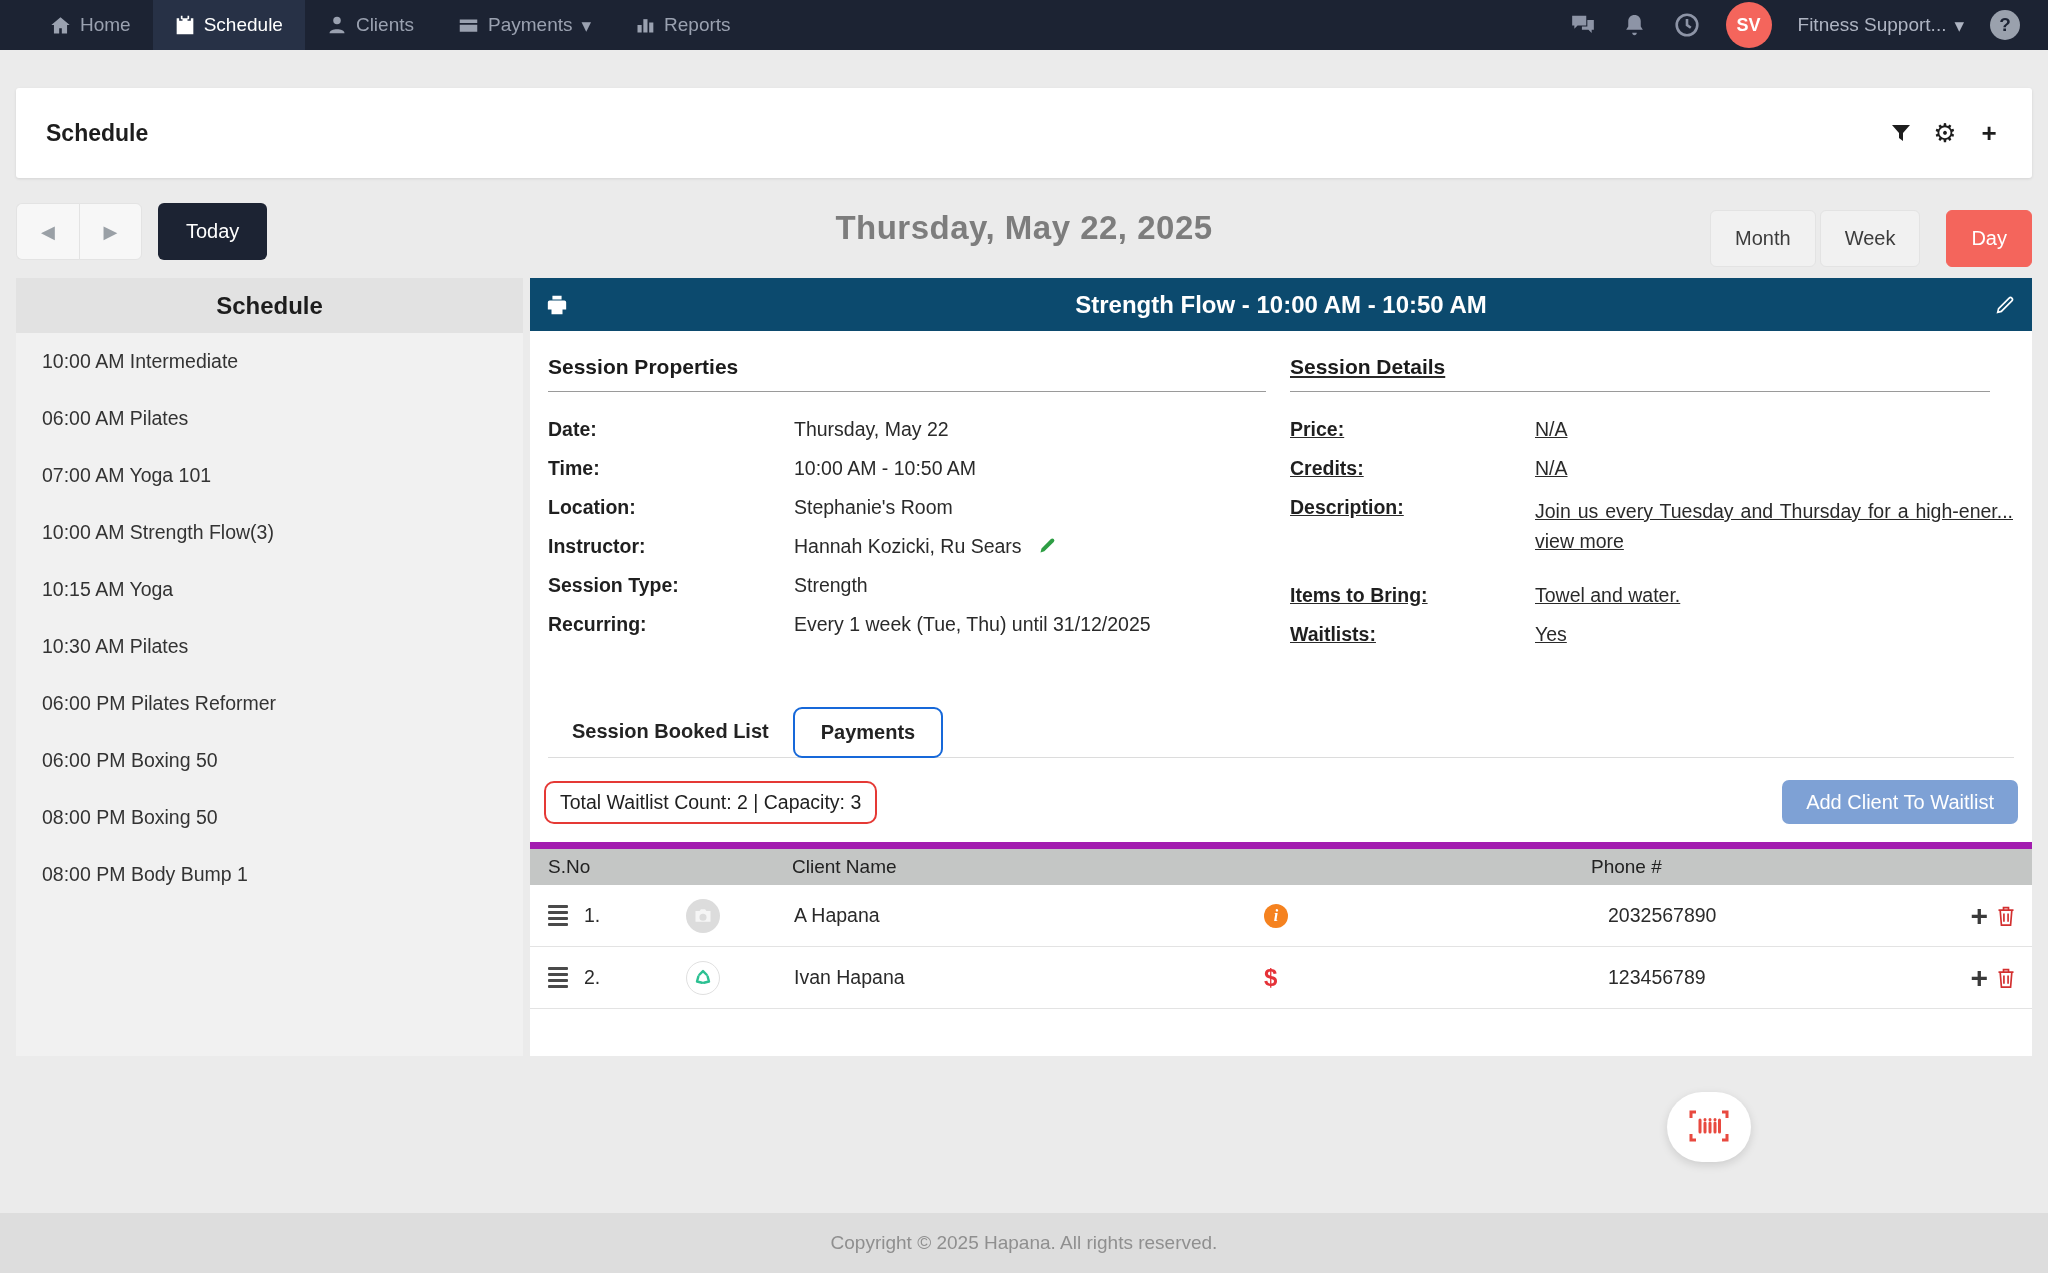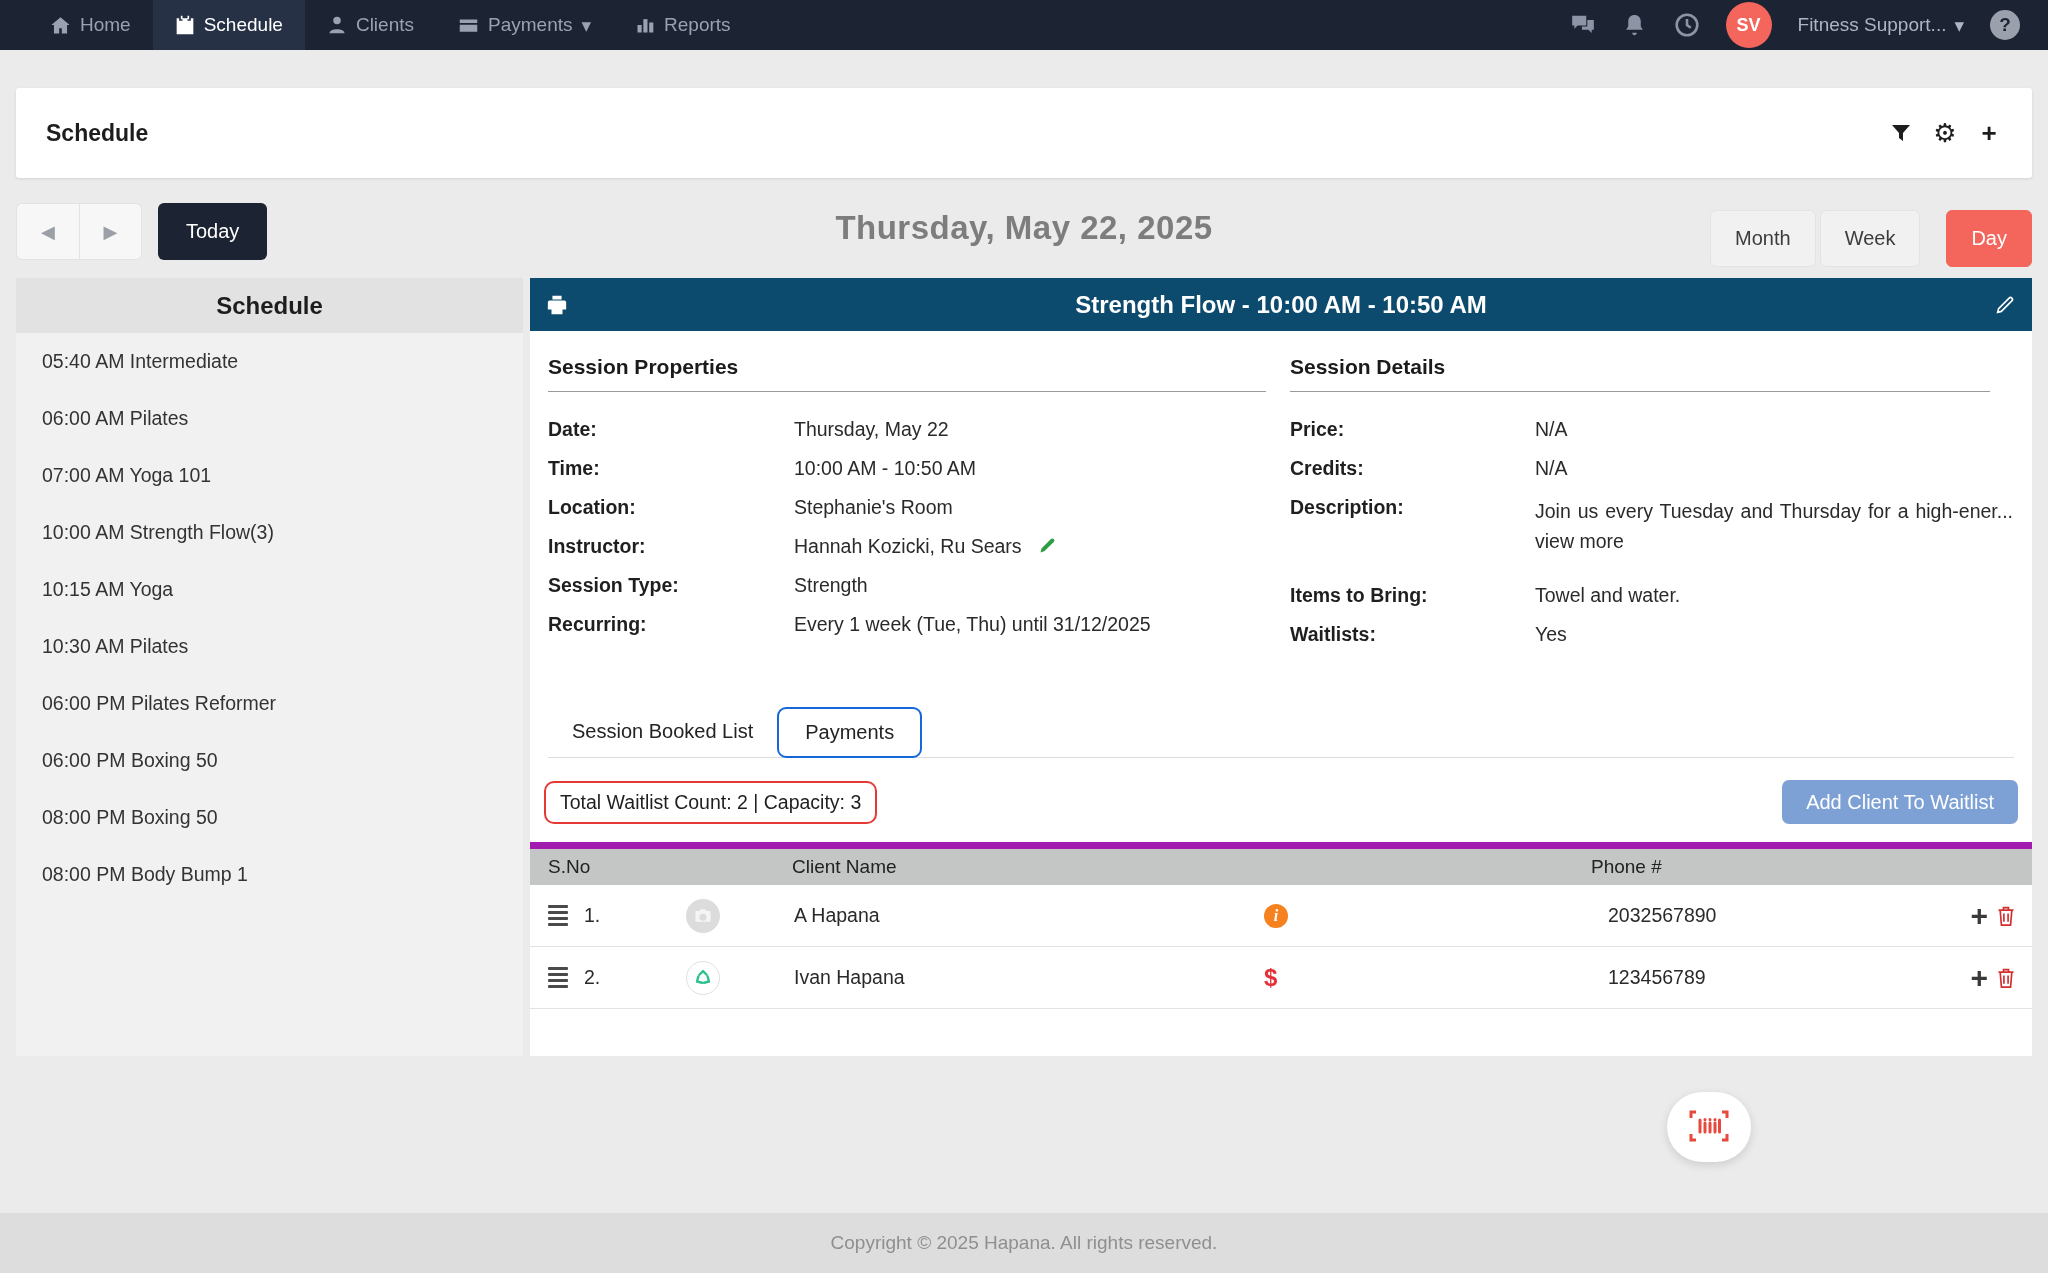--- a/index.html
+++ b/index.html
@@ -81,33 +81,33 @@
     padding:0 16px; position:relative;
   }
   .session-bar .s-title {
     position:absolute; left:0; right:0; text-align:center; font-size:24px; font-weight:bold;
   }
   .session-bar .ic { z-index:1; cursor:pointer; display:flex; }
   .session-bar .ic.right { margin-left:auto; }
   
   .cols { display:flex; padding:24px 18px 0 18px; }
   .col { width:742px; }
-  .col + .col { width:auto; flex:1; }
+  .col + .col { width:auto; flex:1;text-decoration:underline; }
   .col h3 { font-size:21px; font-weight:bold; color:#1b1b1b; padding-bottom:12px; border-bottom:1px solid #9a9a9a; margin-right:24px; }
   .prow { display:flex; margin-top:0; min-height:39px; align-items:flex-start; font-size:19.5px; }
   .prow .lbl { width:246px; font-weight:bold; color:#1f1f1f; }
   .col + .col .prow .lbl { width:245px; }
   .prow .val { color:#2a2a2a; display:flex; align-items:flex-start; gap:10px; }
   .prow .val.justify { display:block; width:478px; text-align:justify; line-height:1.55; }
   .edit-pencil { display:inline-flex; margin-left:6px; cursor:pointer; }
   .desc-row { min-height:88px; }
   .view-more { cursor:pointer; white-space:nowrap; }
   
   .tabs { display:flex; align-items:flex-end; margin:40px 18px 0 18px; border-bottom:1px solid #dcdcdc; height:56px; }
-  .tab { font-size:20px; color:#232323; padding:14px 24px; cursor:pointer; }
+  .tab { font-size:20px; color:#232323; padding:14px 24px; cursor:pointer;font-weight:bold; }
   .tab.active {
     border:2px solid #1668d9; border-radius:9px; background:#fff; position:relative; top:1px;
     padding:12px 26px;
   }
   
   .wl-row { display:flex; align-items:center; margin:22px 14px 0 14px; }
   .wl-pill {
     border:2px solid #e53935; border-radius:10px; padding:8px 14px; font-size:19.5px; color:#1f1f1f;
   }
   .add-btn {
@@ -258,21 +258,21 @@
       <button class="btn-month">Month</button>
       <button class="btn-week">Week</button>
       <button class="btn-day">Day</button>
     </div>
   </section>
 
   <section class="content">
 
     <aside class="sidebar">
       <div class="sidebar-header">Schedule</div>
-      <div class="sb-item">05:40 AM Intermediate</div>
+      <div class="sb-item">10:00 AM Intermediate</div>
       <div class="sb-item">06:00 AM Pilates</div>
       <div class="sb-item">07:00 AM Yoga 101</div>
       <div class="sb-item">10:00 AM Strength Flow(3)</div>
       <div class="sb-item">10:15 AM Yoga</div>
       <div class="sb-item">10:30 AM Pilates</div>
       <div class="sb-item">06:00 PM Pilates Reformer</div>
       <div class="sb-item">06:00 PM Boxing 50</div>
       <div class="sb-item">08:00 PM Boxing 50</div>
       <div class="sb-item">08:00 PM Body Bump 1</div>
     </aside>

